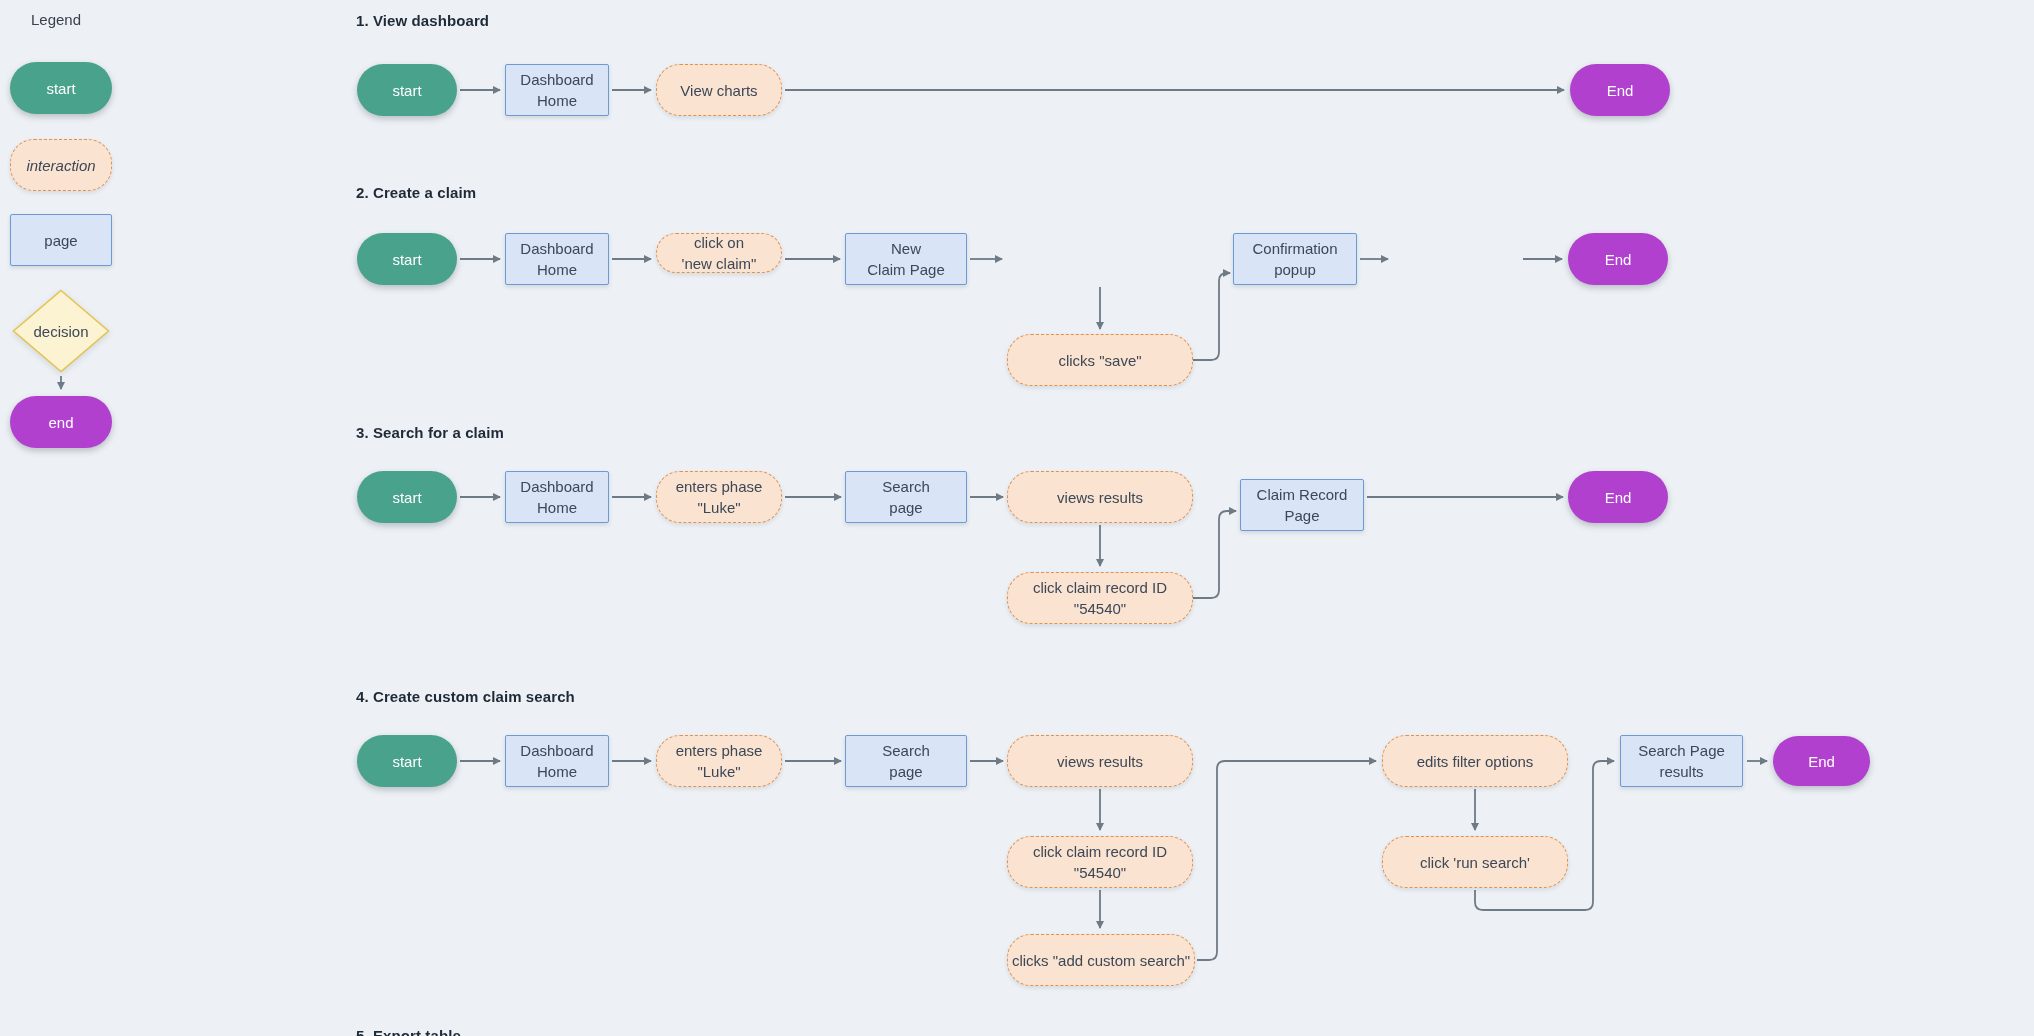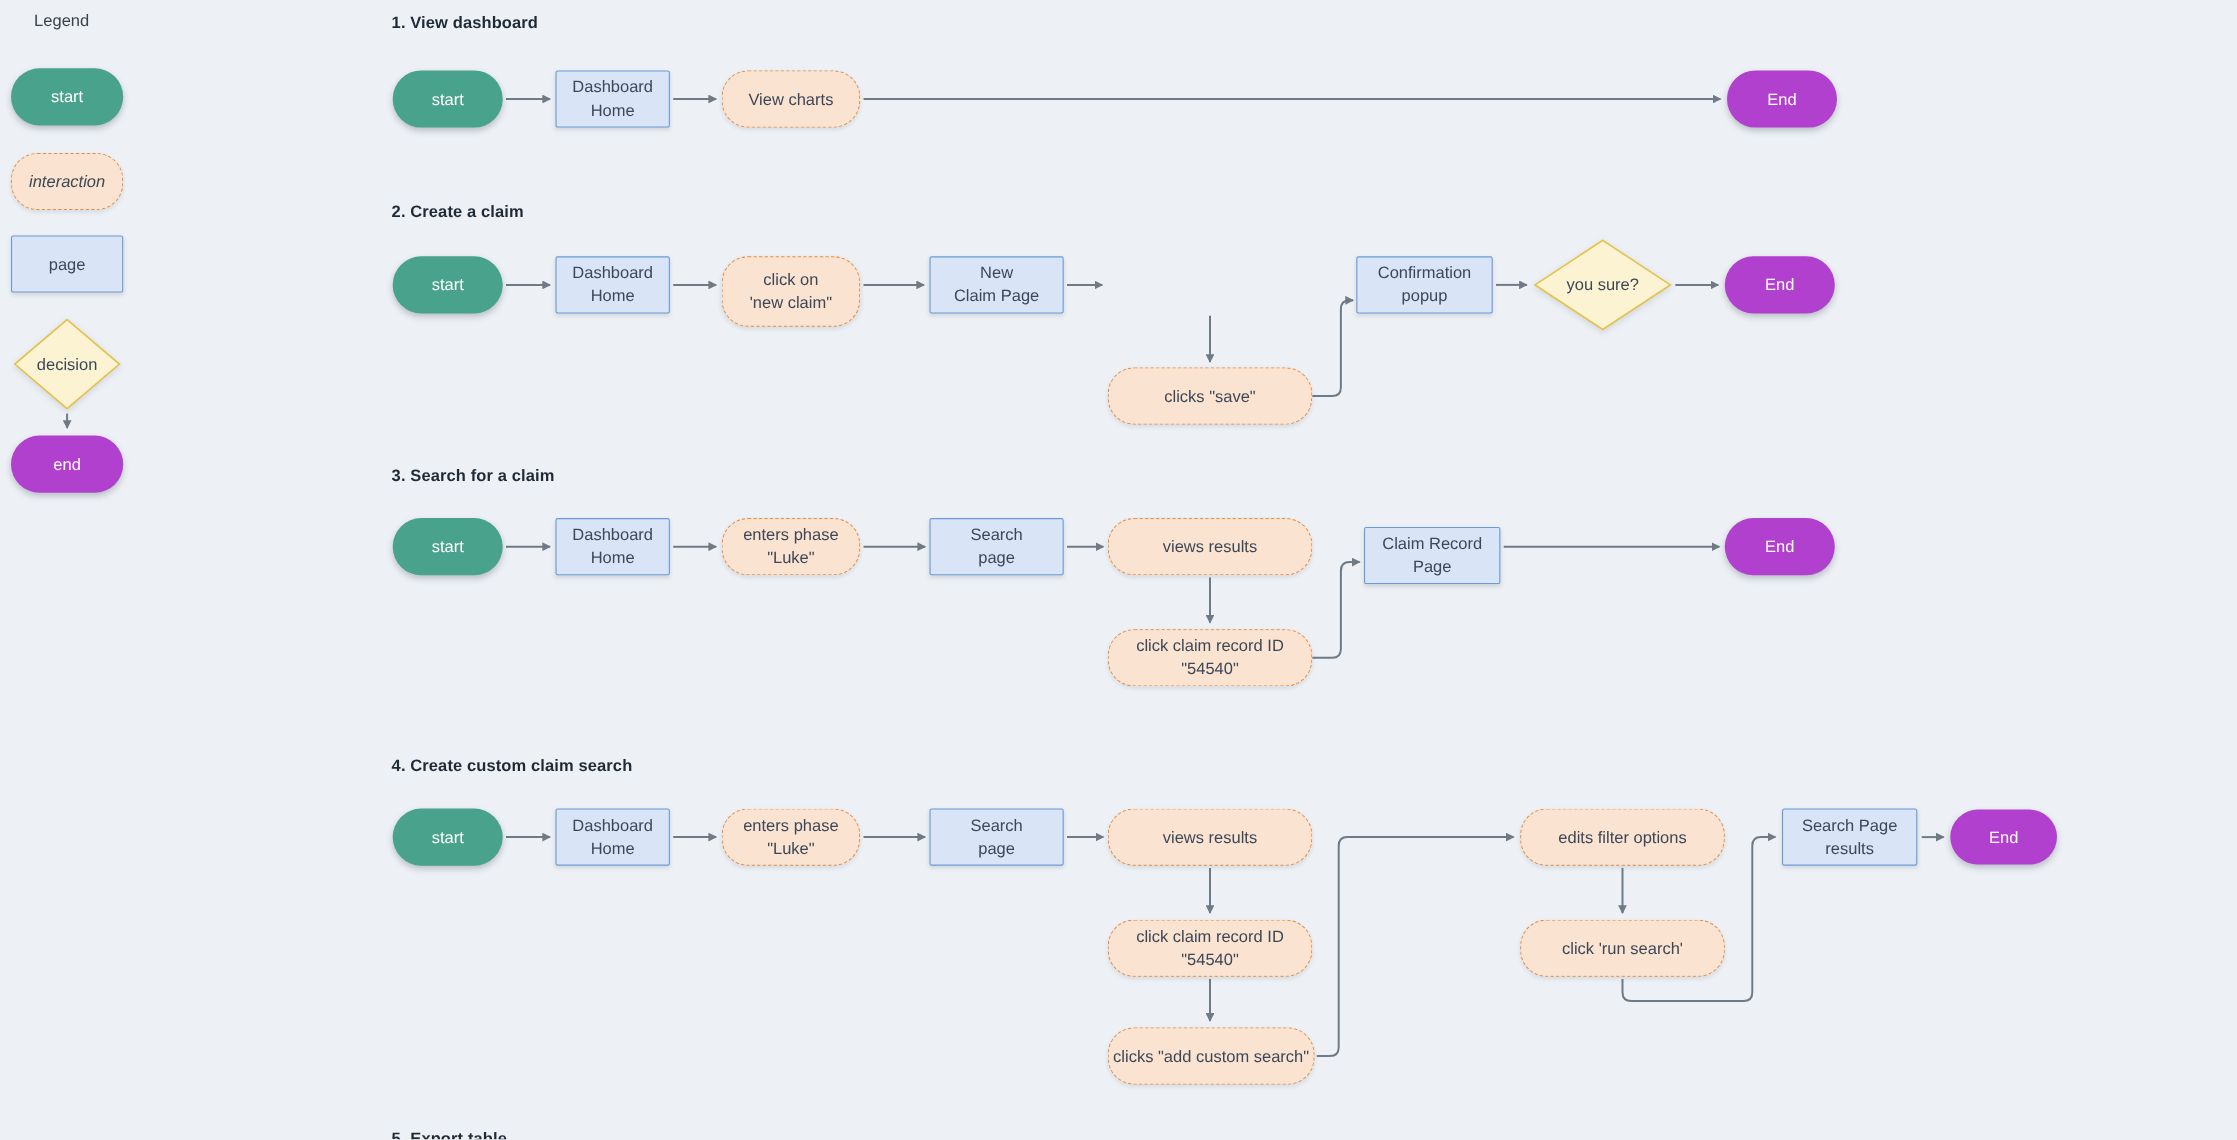--- a/index.html
+++ b/index.html
@@ -98,33 +98,27 @@
   <div class="node pill-start" style="left:357px;top:64px;width:100px;height:52px;">start</div>
   <div class="node page" style="left:505px;top:64px;width:104px;height:52px;">Dashboard
 Home</div>
   <div class="node interaction" style="left:656px;top:64px;width:126px;height:52px;">View charts</div>
   <div class="node pill-end" style="left:1570px;top:64px;width:100px;height:52px;">End</div>
 
   <div class="heading" style="left:356px;top:184px;">2. Create a claim</div>
   <div class="node pill-start" style="left:357px;top:233px;width:100px;height:52px;">start</div>
   <div class="node page" style="left:505px;top:233px;width:104px;height:52px;">Dashboard
 Home</div>
-  <div class="node interaction" style="left:656px;top:233px;width:126px;height:64px;">click on
+  <div class="node interaction" style="left:656px;top:233px;width:126px;height:40px;">click on
 'new claim"</div>
   <div class="node page" style="left:845px;top:233px;width:122px;height:52px;">New
 Claim Page</div>
   <div class="node interaction" style="left:1007px;top:334px;width:186px;height:52px;">clicks "save"</div>
   <div class="node page" style="left:1233px;top:233px;width:124px;height:52px;">Confirmation
 popup</div>
-  <div class="node decision" style="left:1394px;top:217px;width:126px;height:84px;">
-    <svg viewBox="0 0 126 84">
-        <polygon points="63,1.5 124.5,42 63,82.5 1.5,42"></polygon>
-      </svg>
-    <span class="lbl">you sure?</span>
-  </div>
   <div class="node pill-end" style="left:1568px;top:233px;width:100px;height:52px;">End</div>
 
   <div class="heading" style="left:356px;top:424px;">3. Search for a claim</div>
   <div class="node pill-start" style="left:357px;top:471px;width:100px;height:52px;">start</div>
   <div class="node page" style="left:505px;top:471px;width:104px;height:52px;">Dashboard
 Home</div>
   <div class="node interaction" style="left:656px;top:471px;width:126px;height:52px;">enters phase
 "Luke"</div>
   <div class="node page" style="left:845px;top:471px;width:122px;height:52px;">Search
 page</div>

